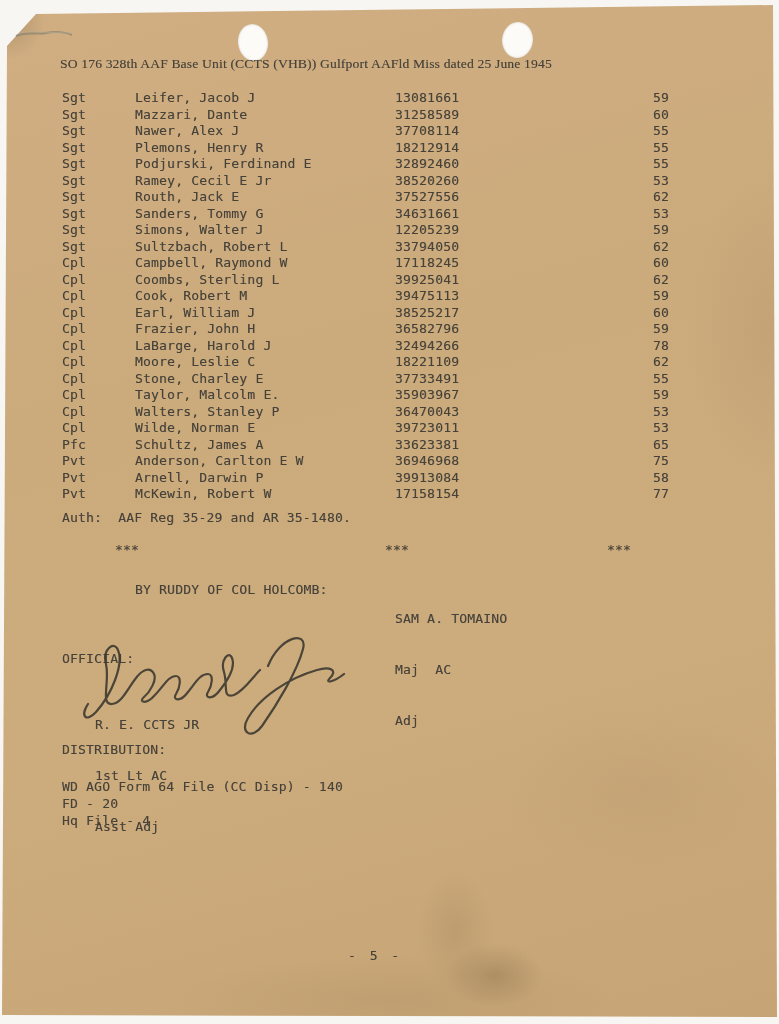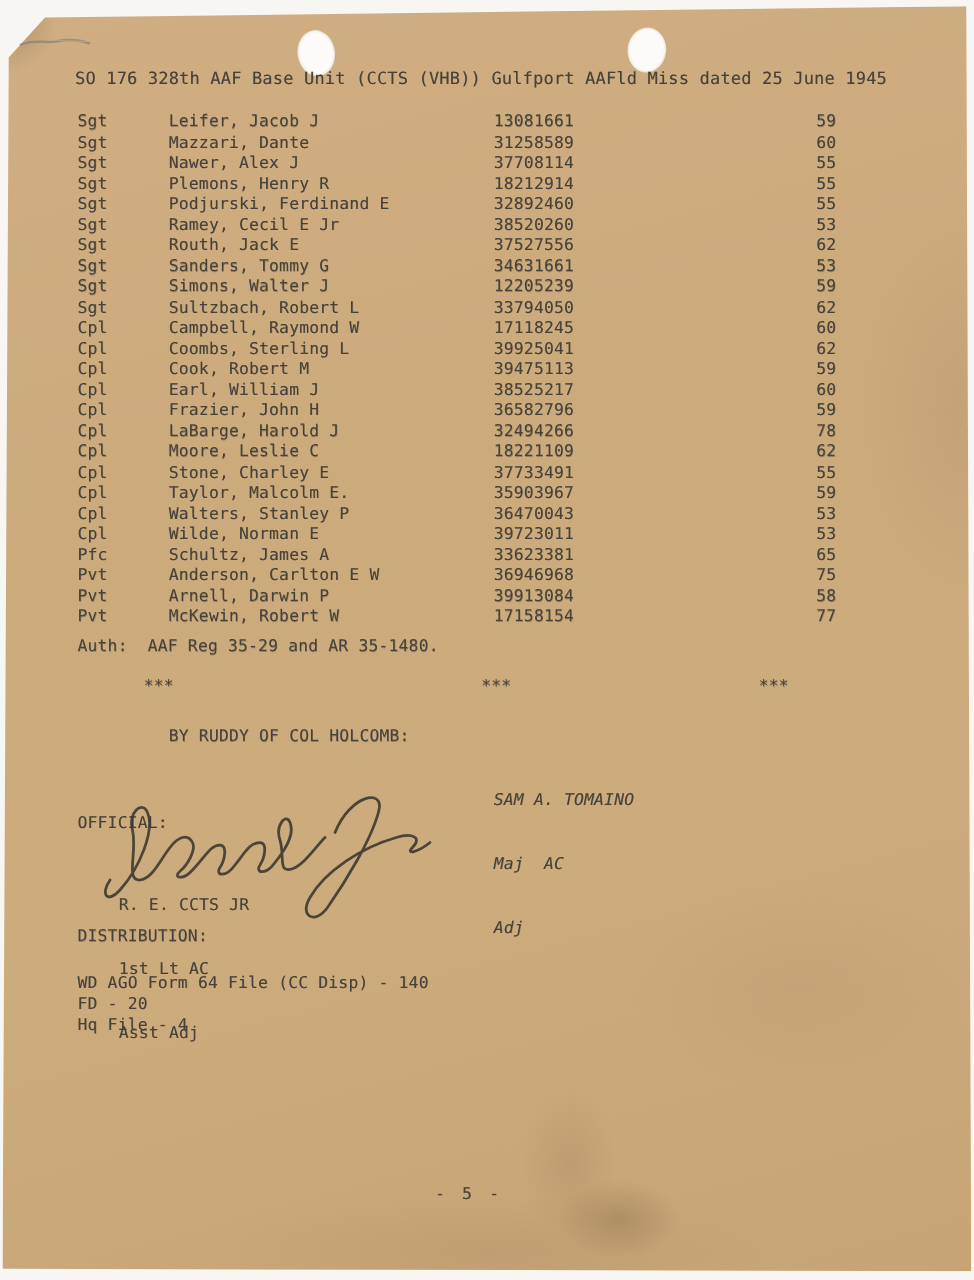--- a/index.html
+++ b/index.html
@@ -28,32 +28,32 @@
     position:absolute;background:#fcfbf8;border-radius:50%;
     box-shadow:inset 0 0 2px rgba(140,115,80,0.5);
   }
   .hole-1{left:238px;top:24px;width:30px;height:37px;transform:rotate(-8deg);}
   .hole-2{left:502px;top:22px;width:31px;height:36px;transform:rotate(6deg);}
   .tw{
     position:absolute;color:#46423a;font-size:13px;line-height:17px;
     white-space:pre;letter-spacing:0.2px;
     text-shadow:0.3px 0.3px 0.5px rgba(70,64,55,0.40);
   }
-  .header-line{left:60px;top:55px;font-size:13.5px;}
+  .header-line{left:60px;top:55px;font-size:13.5px;font-family:Liberation Serif, serif;}
   .roster{left:62px;top:90px;width:660px;}
   .roster-row{
     display:grid;grid-template-columns:73px 260px 258px 50px;
     height:16.5px;line-height:16.5px;
   }
   .auth-line{left:62px;top:509px;}
   .sep{top:541px;}
   .sep-1{left:115px;} .sep-2{left:385px;} .sep-3{left:607px;}
   .order-line{left:135px;top:581px;}
   .official-label{left:62px;top:650px;}
-  .adjutant-block{left:395px;top:598px;font-style:italic;}
+  .adjutant-block{left:395px;top:576px;}
   .signer-block{left:95px;top:682px;}
   .distribution-label{left:62px;top:741px;text-align:right;}
   .distribution-list{left:62px;top:778px;}
   .page-number{left:348px;top:947px;letter-spacing:3px;}
   .signature{position:absolute;left:72px;top:620px;width:290px;height:130px;}
   .staple{position:absolute;left:12px;top:24px;width:64px;height:18px;}
 </style>
 </head>
 <body>
 

